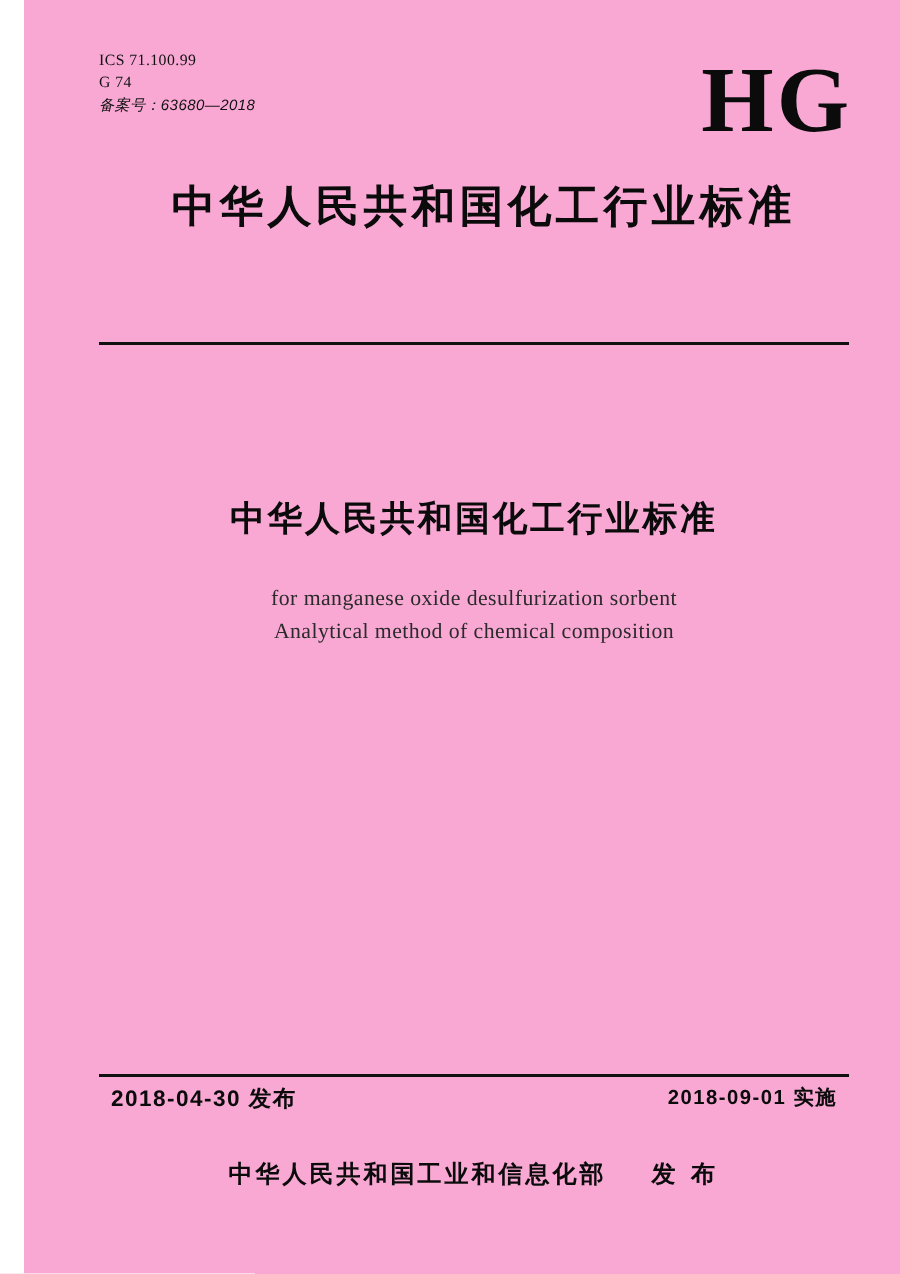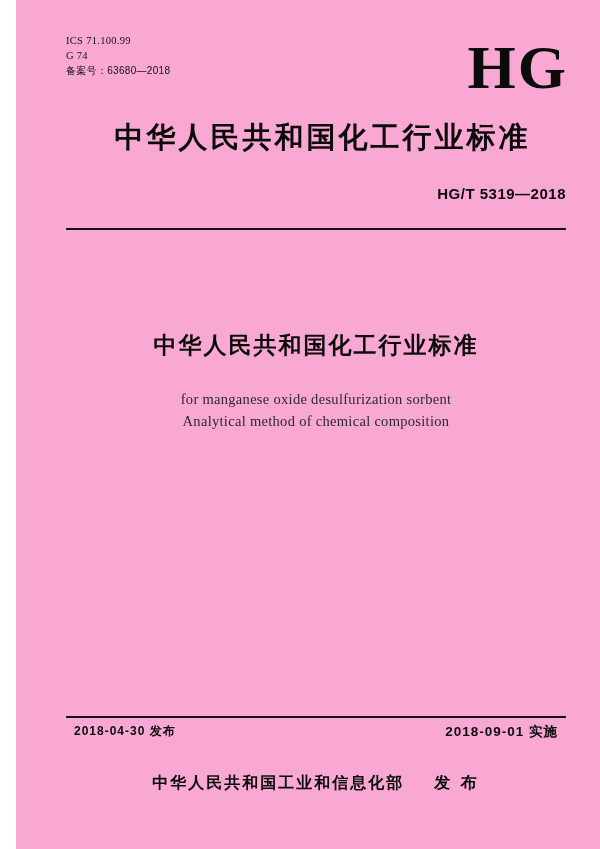--- a/index.html
+++ b/index.html
@@ -33,20 +33,21 @@
     font-size: 10.5px;
     line-height: 15px;
     letter-spacing: 0.3px;
     color: #111;
     white-space: nowrap;
   }
   .ics-block div { margin: 0; padding: 0; }
   .ics-record {
     font-family: "Liberation Sans", sans-serif;
     font-size: 10px;
+    font-style: italic;
   }
 
   
   .hg-logo {
     position: absolute;
     right: 48px;
     top: 36px;
     font-family: "Liberation Serif", serif;
     font-weight: bold;
     font-size: 62px;
@@ -119,21 +120,21 @@
     color: #2a2a2a;
   }
 
   
   .date-issue {
     position: absolute;
     left: 58px;
     top: 723px;
     font-family: "Liberation Sans", sans-serif;
     font-weight: bold;
-    font-size: 12px;
+    font-size: 15px;
     letter-spacing: 1px;
     color: #0b0b0b;
   }
   .date-effective {
     position: absolute;
     right: 58px;
     top: 723px;
     font-family: "Liberation Sans", sans-serif;
     font-weight: bold;
     font-size: 13.5px;
@@ -166,21 +167,20 @@
   <div class="ics-block">
     <div>ICS 71.100.99</div>
     <div>G 74</div>
     <div class="ics-record">备案号：63680—2018</div>
   </div>
 
   <div class="hg-logo">HG</div>
 
   <div class="std-title">中华人民共和国化工行业标准</div>
 
-  <div class="std-number">HG/T 5319—2018</div>
 
   <div class="rule rule-top"></div>
 
   <div class="doc-title-cn">中华人民共和国化工行业标准</div>
 
   <div class="doc-title-en">
     <div>for manganese oxide desulfurization sorbent</div>
     <div>Analytical method of chemical composition</div>
   </div>
 

